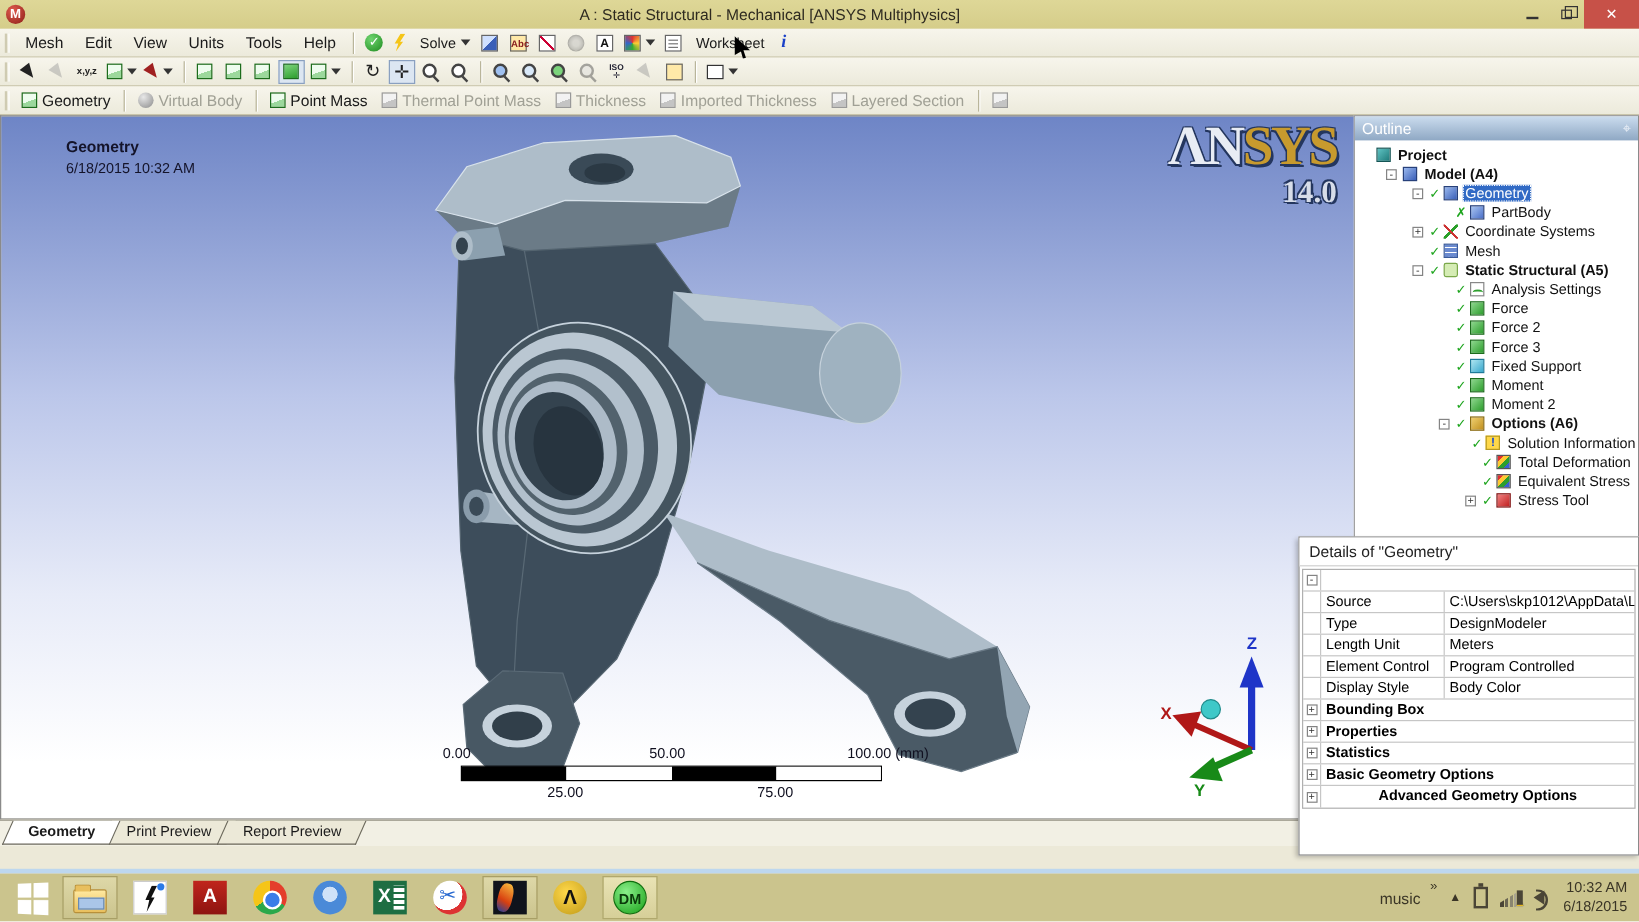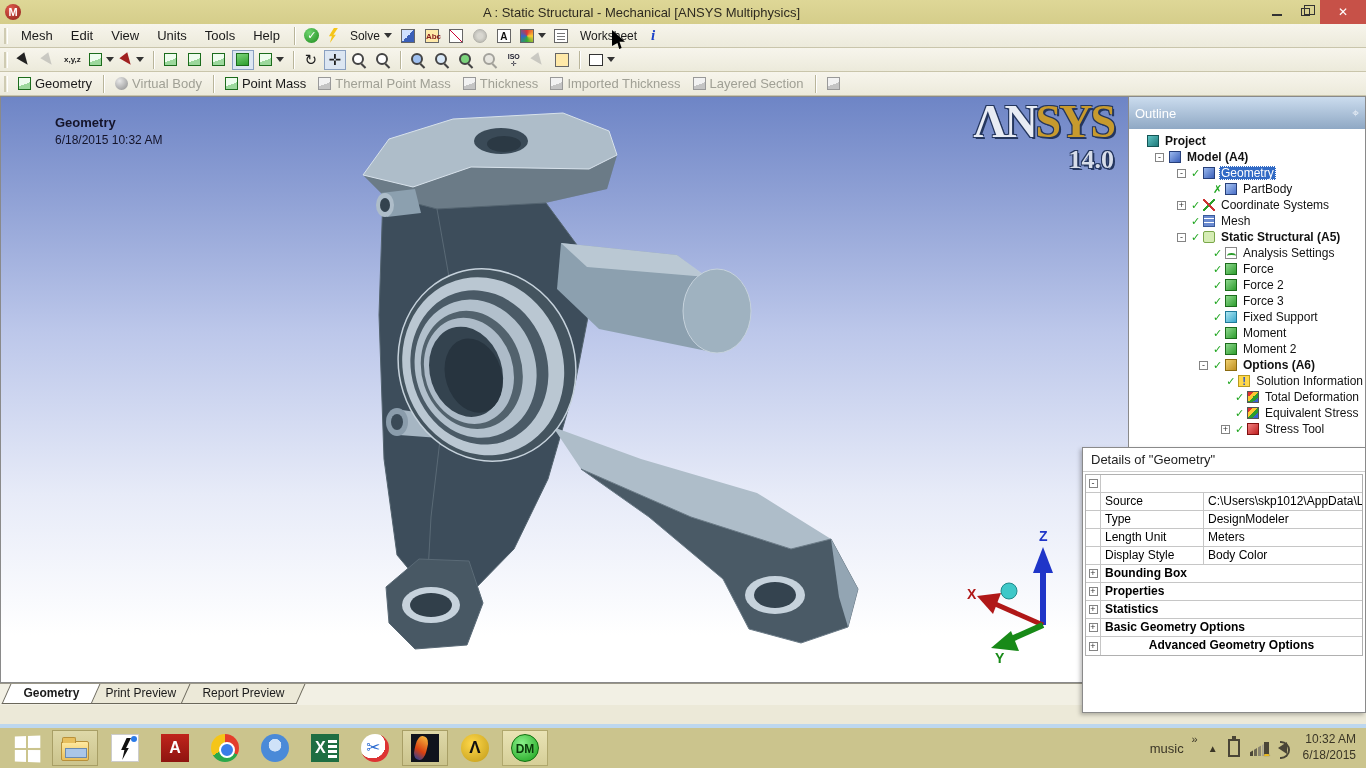--- a/index.html
+++ b/index.html
@@ -95,21 +95,21 @@
   .ruler { position:absolute; left:360px; top:524px; width:400px; height:46px; color:#101020; font-size:12px; }
   .ruler .lab { position:absolute; white-space:nowrap; }
   .ruler .bar { position:absolute; left:23px; top:17px; width:351px; height:13px; border:1px solid #000; display:flex; }
   .ruler .seg { flex:1; } .seg.b { background:#000; } .seg.w { background:#fff; }
 
   .triad { position:absolute; left:958px; top:428px; width:120px; height:140px; }
   .triad text { font-size:14px; font-weight:bold; font-family:"Liberation Sans",sans-serif; }
 
   
   .outline { width:238px; height:587px; background:#fff; border:1px solid #8a8a8a; display:flex; flex-direction:column; }
-  .outline-header { height:32px; background:linear-gradient(180deg,#cbdcee,#8fa8c4); color:#fff;
+  .outline-header { height:20px; background:linear-gradient(180deg,#cbdcee,#8fa8c4); color:#fff;
     font-size:13px; padding:3px 6px; display:flex; justify-content:space-between; align-items:center; }
   .pin { color:#e8eef6; font-size:12px; transform:rotate(0deg); }
   .tree { flex:1; overflow:hidden; padding-top:4px; }
   .trow { display:flex; align-items:center; height:16px; white-space:nowrap; font-size:12px; color:#111; }
   .trow .ind { display:inline-block; height:1px; }
   .expander { width:9px; height:9px; border:1px solid #848484; background:#fff; font-size:9px; line-height:7px;
     text-align:center; color:#333; margin-right:5px; flex:none; }
   .expander.none { border:none; background:transparent; }
   .chk { color:#1ea51e; font-size:11px; font-weight:bold; width:12px; flex:none; }
   .ti { width:12px; height:12px; display:inline-block; margin:0 4px 0 0; flex:none; }
@@ -465,20 +465,33 @@
       <div class="vp-note">
         <div class="t1">Geometry</div>
         <div class="t2">6/18/2015 10:32 AM</div>
       </div>
 
       <div class="ansys-logo">
         <div class="l1"><span class="p1">ΛN</span><span class="p2">SYS</span></div>
         <div class="l2">14.0</div>
       </div>
 
+      <div class="ruler">
+        <span class="lab" style="left:8px;top:0">0.00</span>
+        <span class="lab" style="left:180px;top:0">50.00</span>
+        <span class="lab" style="left:345px;top:0">100.00 (mm)</span>
+        <div class="bar">
+          <div class="seg b"></div>
+            <div class="seg w"></div>
+            <div class="seg b"></div>
+            <div class="seg w"></div>
+        </div>
+        <span class="lab" style="left:95px;top:32px">25.00</span>
+        <span class="lab" style="left:270px;top:32px">75.00</span>
+      </div>
 
       <svg class="triad" viewBox="0 0 120 140">
         <line x1="84" y1="100" x2="84" y2="42" stroke="#1f35c8" stroke-width="6"></line>
         <polygon points="84,22 74,48 94,48" fill="#1f35c8"></polygon>
         <line x1="84" y1="100" x2="34" y2="78" stroke="#b01818" stroke-width="5"></line>
         <polygon points="18,71 42,68 34,89" fill="#b01818"></polygon>
         <line x1="84" y1="100" x2="48" y2="116" stroke="#188a18" stroke-width="6"></line>
         <polygon points="32,123 52,106 60,126" fill="#188a18"></polygon>
         <circle cx="50" cy="66" r="8" fill="#3fc8c8" stroke="#1f8a8a"></circle>
         <text x="80" y="16" fill="#1f35c8" id="triad-z">Z</text>
@@ -651,20 +664,25 @@
         </div>
         <div class="drow">
           <div class="dgut"></div>
           <div class="dlab">Type</div>
           <div class="dval">DesignModeler</div>
         </div>
         <div class="drow">
           <div class="dgut"></div>
           <div class="dlab">Length Unit</div>
           <div class="dval">Meters</div>
+        </div>
+        <div class="drow">
+          <div class="dgut"></div>
+          <div class="dlab">Element Control</div>
+          <div class="dval">Program Controlled</div>
         </div>
         <div class="drow">
           <div class="dgut"></div>
           <div class="dlab">Display Style</div>
           <div class="dval">Body Color</div>
         </div>
         <div class="drow cat">
           <div class="dgut">
             <span class="expander" style="margin: 0px;">+</span>
           </div>

